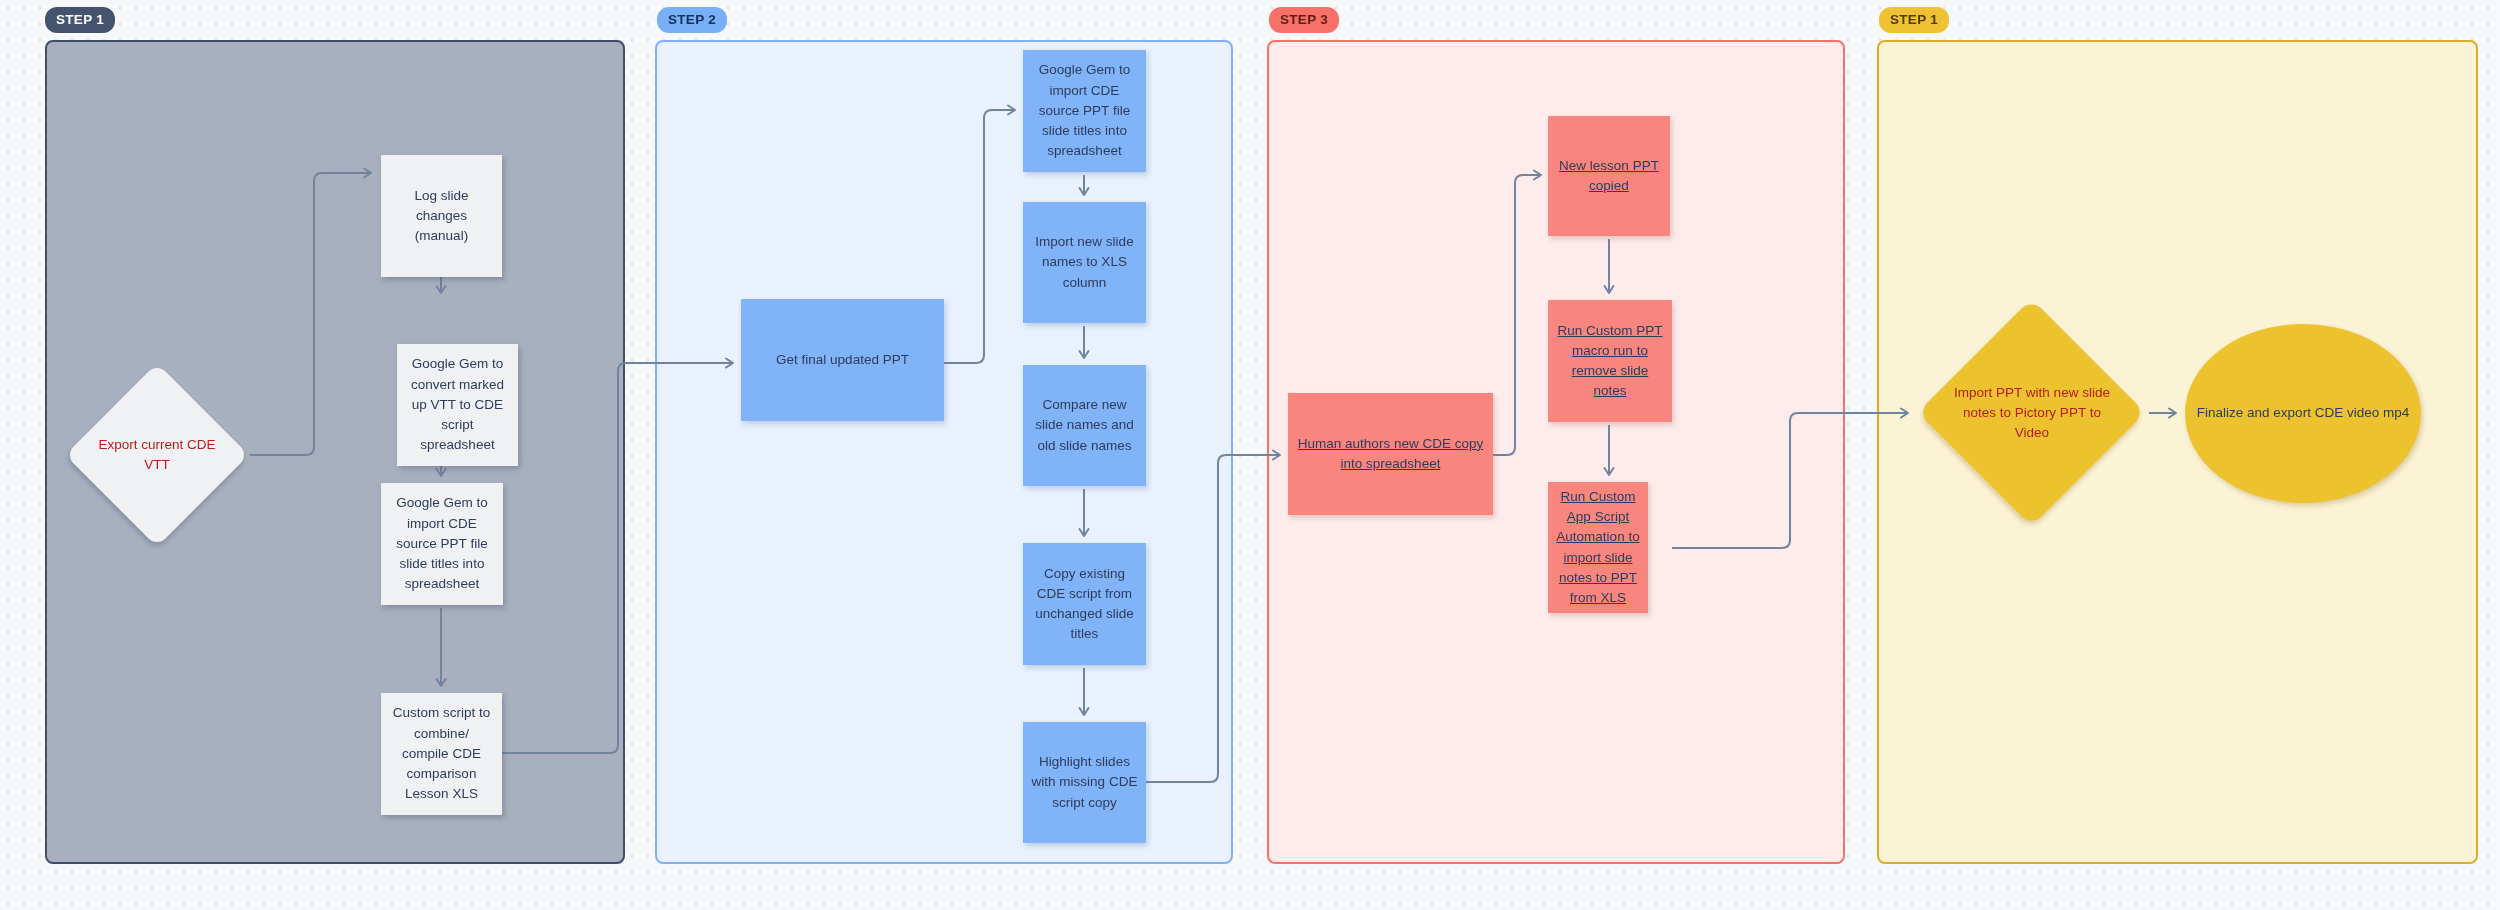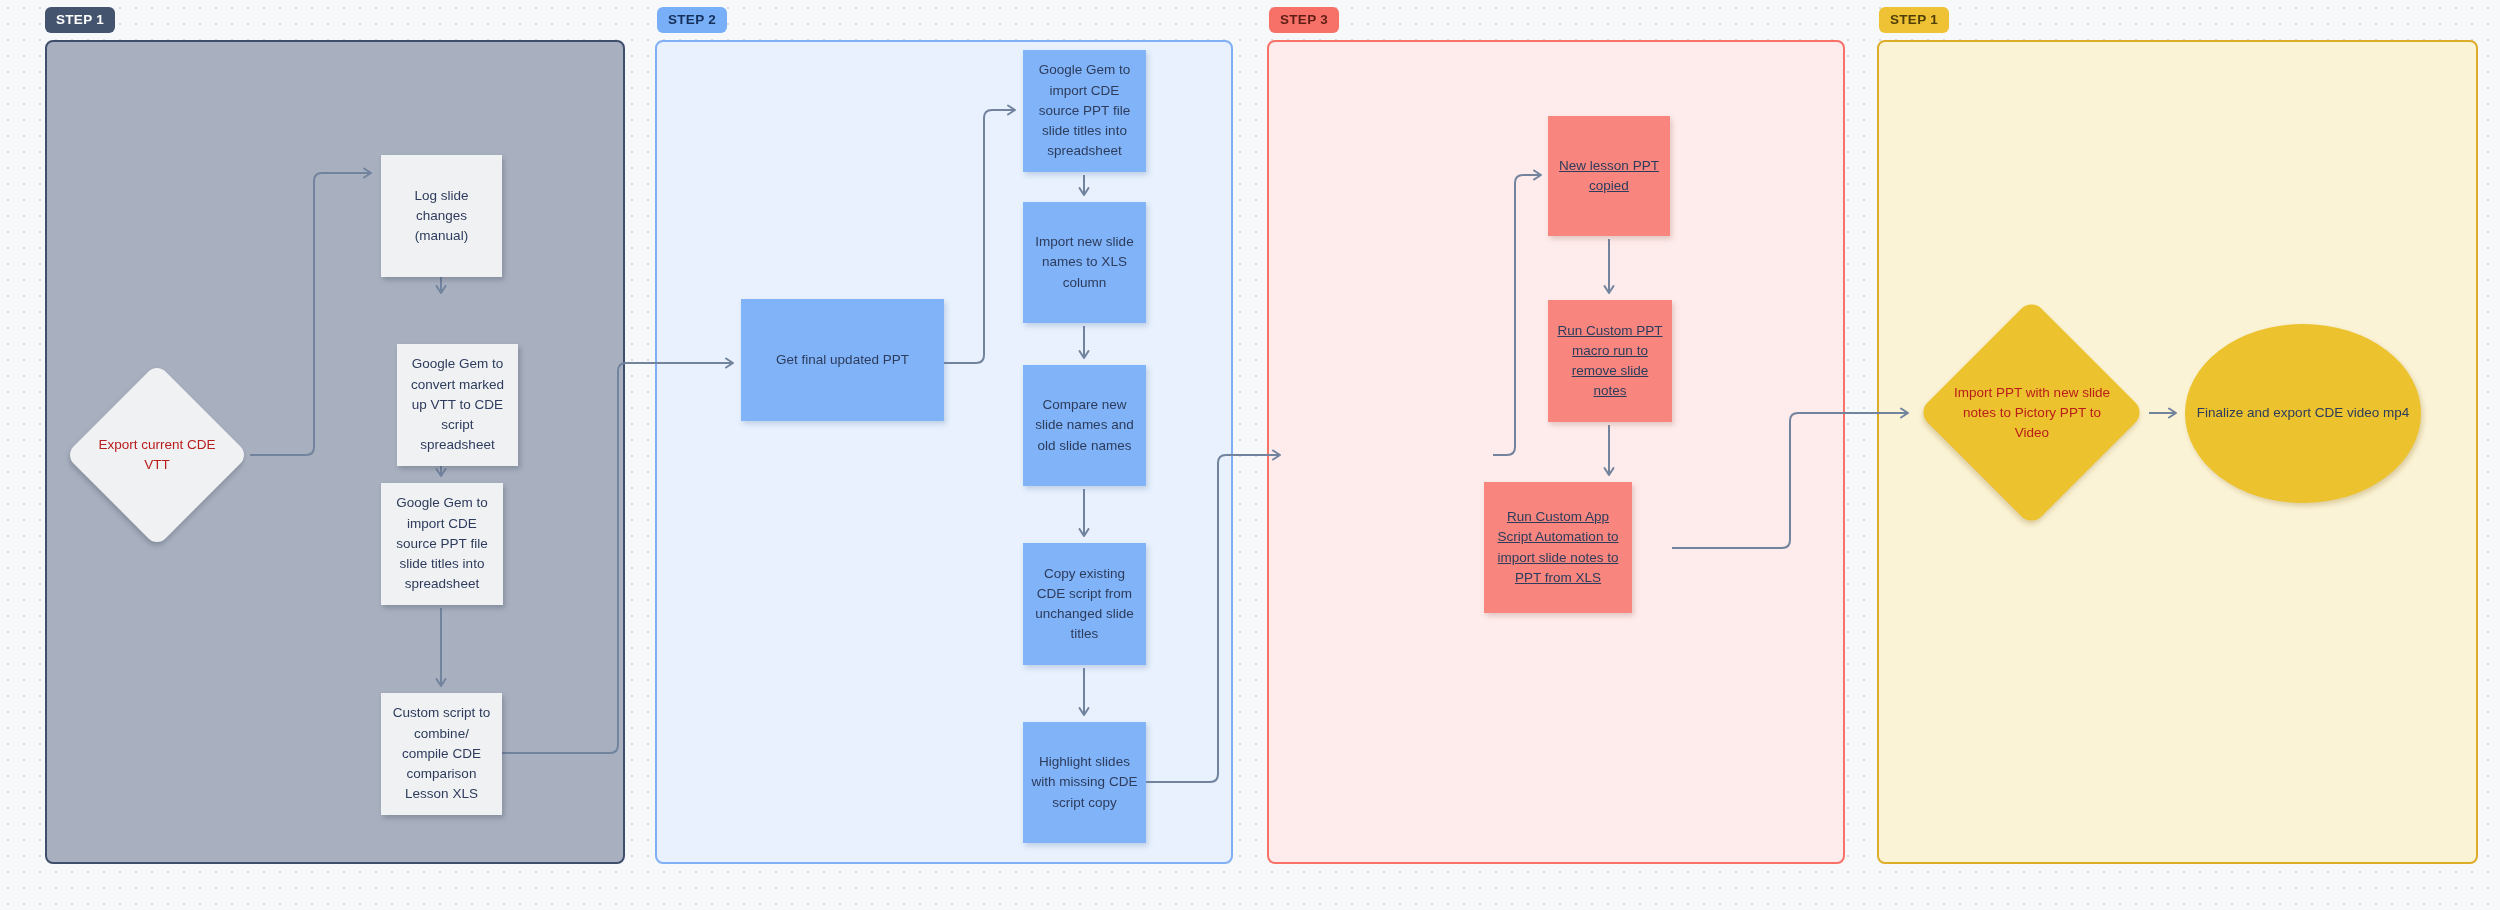--- a/index.html
+++ b/index.html
@@ -15,21 +15,21 @@
 
   
   .container{position:absolute;top:40px;height:824px;border-radius:8px;box-sizing:border-box;}
   .c1{left:45px;width:580px;background:#a8b0bf;border:2.5px solid #3f4f6b;}
   .c2{left:655px;width:578px;background:#e8f1fd;border:2px solid #7fb0f5;}
   .c3{left:1267px;width:578px;background:#fdeceb;border:2px solid #f87168;}
   .c4{left:1877px;width:601px;background:#fbf3d6;border:2px solid #ddad29;}
 
   
   .badge{position:absolute;top:7px;height:26px;line-height:26px;padding:0 11px;
-    border-radius:6px;font-size:13.5px;font-weight:bold;letter-spacing:.3px;}
+    border-radius:12px;font-size:13.5px;font-weight:bold;letter-spacing:.3px;}
   .b1{left:45px;background:#44546f;color:#ffffff;}
   .b2{left:657px;background:#79aff7;color:#14305a;}
   .b3{left:1269px;background:#f87168;color:#5e1e15;}
   .b4{left:1879px;background:#eec234;color:#4f3e07;}
 
   
   .node{position:absolute;display:flex;align-items:center;justify-content:center;
     text-align:center;font-size:13.5px;line-height:1.5;color:#2d3c5c;
     padding:8px;box-sizing:border-box;}
   .gray{background:#f0f1f3;box-shadow:2px 3px 5px rgba(55,66,86,.3);}
@@ -46,21 +46,21 @@
   .n-getppt{left:741px;top:299px;width:203px;height:122px;}
   .n-s2a{left:1023px;top:50px;width:123px;height:122px;}
   .n-s2b{left:1023px;top:202px;width:123px;height:121px;}
   .n-s2c{left:1023px;top:365px;width:123px;height:121px;}
   .n-s2d{left:1023px;top:543px;width:123px;height:122px;}
   .n-s2e{left:1023px;top:722px;width:123px;height:121px;}
 
   .n-human{left:1288px;top:393px;width:205px;height:122px;}
   .n-newppt{left:1548px;top:116px;width:122px;height:120px;}
   .n-macro{left:1548px;top:300px;width:124px;height:122px;}
-  .n-appscript{left:1484px;top:482px;width:148px;height:131px;text-align:center;}
+  .n-appscript{left:1548px;top:482px;width:100px;height:131px;text-align:center;}
 
   
   .diamond-wrap{position:absolute;}
   .d1{left:63px;top:361px;width:188px;height:188px;}
   .d4{left:1918px;top:299px;width:228px;height:228px;}
   .diamond-shape{position:absolute;transform:rotate(45deg);}
   .d1 .diamond-shape{left:29px;top:29px;width:130px;height:130px;background:#f0f1f3;
     border-radius:12px;box-shadow:2px 3px 5px rgba(55,66,86,.3);}
   .d4 .diamond-shape{left:33px;top:33px;width:161px;height:161px;background:#ecc32e;
     border-radius:14px;box-shadow:2px 3px 5px rgba(150,120,40,.3);}
@@ -123,20 +123,21 @@
   <div class="node gray n-import1">Google Gem to import CDE source PPT file slide titles into spreadsheet</div>
   <div class="node gray n-custom">Custom script to combine/ compile CDE comparison Lesson  XLS</div>
 
   <div class="node blue n-getppt">Get final updated PPT</div>
   <div class="node blue n-s2a">Google Gem to import CDE source PPT file slide titles into spreadsheet</div>
   <div class="node blue n-s2b">Import new slide names to XLS column</div>
   <div class="node blue n-s2c">Compare new slide names and old slide names</div>
   <div class="node blue n-s2d">Copy existing CDE script from unchanged slide titles</div>
   <div class="node blue n-s2e">Highlight slides with missing CDE script copy</div>
 
+  <div class="node salmon n-human">Human authors new CDE copy into spreadsheet</div>
   <div class="node salmon n-newppt">New lesson PPT copied</div>
   <div class="node salmon n-macro">Run Custom PPT macro run to remove slide notes</div>
   <div class="node salmon n-appscript">Run Custom App Script Automation to import slide notes to PPT from XLS</div>
 
   <div class="diamond-wrap d4">
     <div class="diamond-shape"></div>
     <div class="diamond-label">Import PPT with new slide notes to Pictory PPT to Video</div>
   </div>
   <div class="node n-ellipse">Finalize and export CDE video mp4</div>
 

